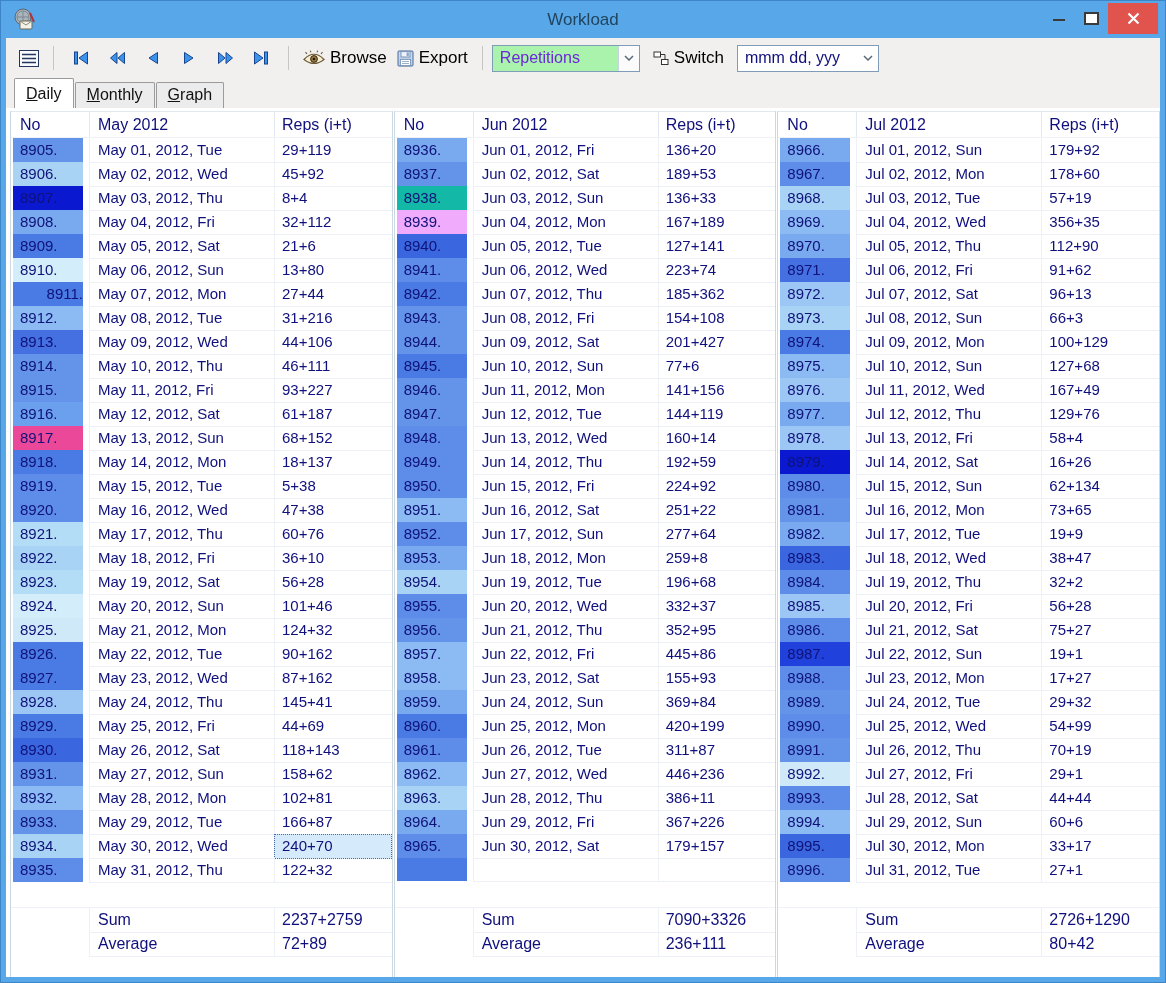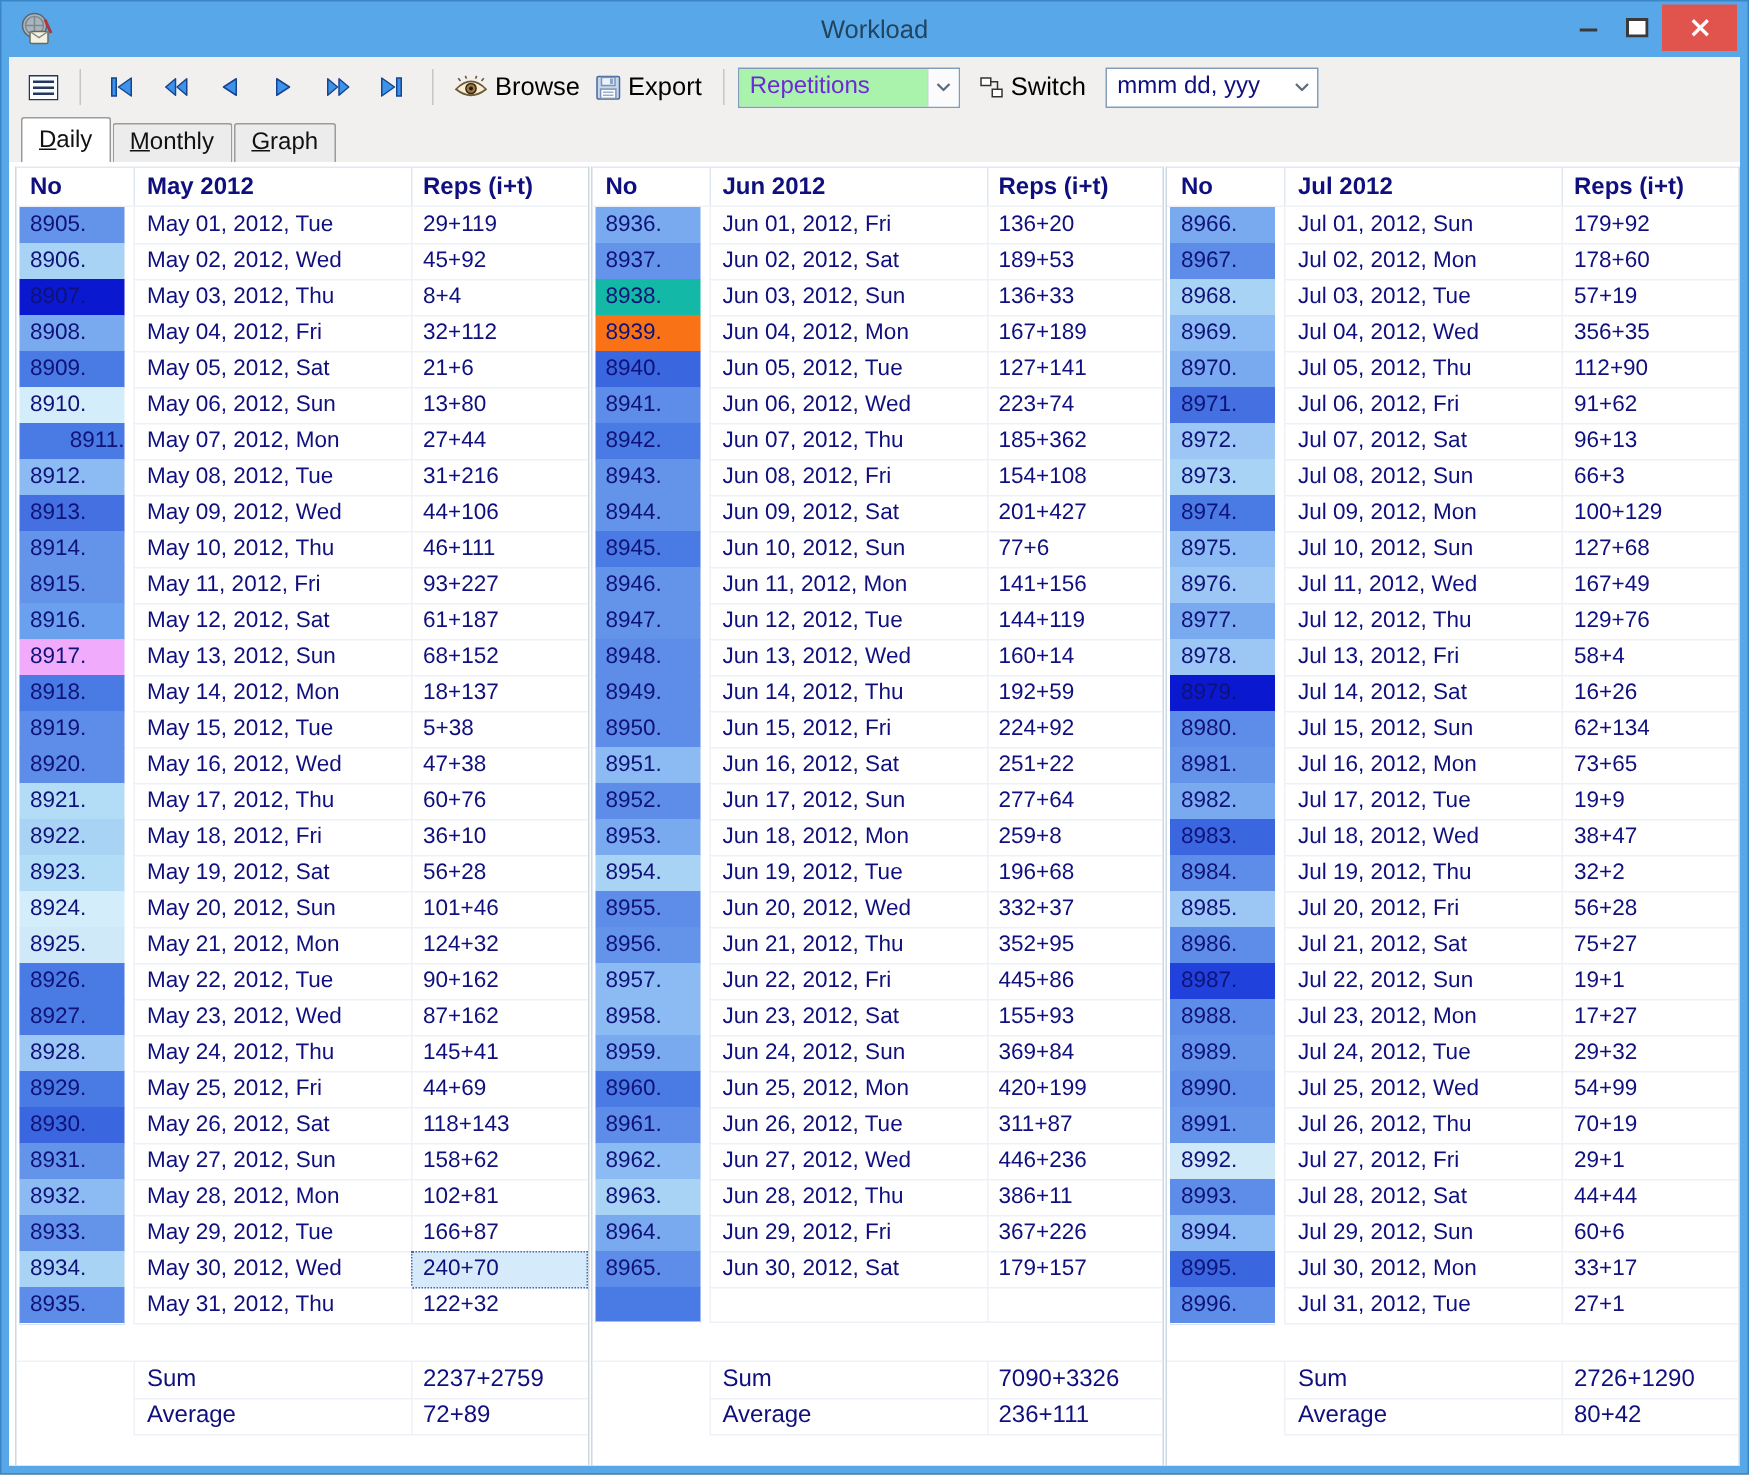--- a/index.html
+++ b/index.html
@@ -29,21 +29,21 @@
   .date-combo .combo-arrow{border-left:none;background:transparent;}
   
   .tabstrip{height:30px;background:#f1f0ee;display:flex;align-items:flex-end;padding-left:8px;flex:0 0 auto;}
   .tab{box-sizing:border-box;border:1px solid #9b9b9b;border-bottom:none;background:#ececec;
        padding:3px 11px 4px;font-size:16px;color:#111;border-radius:2px 2px 0 0;margin-right:1px;height:26px;}
   .tab.active{background:#fff;height:30px;padding-top:6px;position:relative;z-index:2;}
   
   .content{flex:1;background:#fff;display:flex;padding:3px 0 0 4px;min-height:0;}
   .month-group{width:390px;box-sizing:border-box;border-left:1px solid #ccd8e2;border-right:1px solid #ccd8e2;}
   .month-group + .month-group{margin-left:1px;}
-  .mg-header{display:grid;grid-template-columns:78px 185px 1fr;height:25px;border-top:1px solid #e2e8ef;border-bottom:1px solid #eef2f7;font-weight:bold;}
+  .mg-header{display:grid;grid-template-columns:78px 185px 1fr;height:25px;border-top:1px solid #e2e8ef;border-bottom:1px solid #eef2f7;}
   .hc{color:#0f0f7d;font-size:16px;line-height:25px;}
   .hc-no{padding-left:9px;}
   .hc-date{padding-left:8px;border-left:1px solid #e2e8ef;}
   .hc-reps{padding-left:7px;border-left:1px solid #e2e8ef;}
   .mg-row{display:grid;grid-template-columns:78px 185px 1fr;height:24px;}
   .c-no{width:70px;margin-left:2px;box-sizing:border-box;padding-left:7px;font-size:15px;color:#0f1278;
         line-height:23px;border-bottom:1px solid #ffffff;white-space:nowrap;overflow:hidden;}
   .c-no-plain{background:transparent !important;}
   .c-date{padding-left:8px;color:#0f0f7d;font-size:15px;line-height:24px;box-sizing:border-box;
           border-bottom:1px solid #edf1f7;border-left:1px solid #eef2f7;white-space:nowrap;}
@@ -245,21 +245,21 @@
             <div class="c-no" style="background: rgb(100, 148, 234);">8915.</div>
             <div class="c-date">May 11, 2012, Fri</div>
             <div class="c-reps">93+227</div>
           </div>
           <div class="mg-row">
             <div class="c-no" style="background: rgb(107, 160, 238);">8916.</div>
             <div class="c-date">May 12, 2012, Sat</div>
             <div class="c-reps">61+187</div>
           </div>
           <div class="mg-row">
-            <div class="c-no" style="background: #f0abfc;">8917.</div>
+            <div class="c-no" style="background: #ec4899;">8917.</div>
             <div class="c-date">May 13, 2012, Sun</div>
             <div class="c-reps">68+152</div>
           </div>
           <div class="mg-row">
             <div class="c-no" style="background: rgb(74, 122, 228);">8918.</div>
             <div class="c-date">May 14, 2012, Mon</div>
             <div class="c-reps">18+137</div>
           </div>
           <div class="mg-row">
             <div class="c-no" style="background: rgb(93, 141, 233);">8919.</div>
@@ -373,21 +373,21 @@
             <div class="c-no" style="background: rgb(100, 148, 234);">8937.</div>
             <div class="c-date">Jun 02, 2012, Sat</div>
             <div class="c-reps">189+53</div>
           </div>
           <div class="mg-row">
             <div class="c-no" style="background: #14b8a6;">8938.</div>
             <div class="c-date">Jun 03, 2012, Sun</div>
             <div class="c-reps">136+33</div>
           </div>
           <div class="mg-row">
-            <div class="c-no" style="background: #f97316;">8939.</div>
+            <div class="c-no" style="background: #f0abfc;">8939.</div>
             <div class="c-date">Jun 04, 2012, Mon</div>
             <div class="c-reps">167+189</div>
           </div>
           <div class="mg-row">
             <div class="c-no" style="background: rgb(58, 102, 224);">8940.</div>
             <div class="c-date">Jun 05, 2012, Tue</div>
             <div class="c-reps">127+141</div>
           </div>
           <div class="mg-row">
             <div class="c-no" style="background: rgb(93, 141, 233);">8941.</div>

